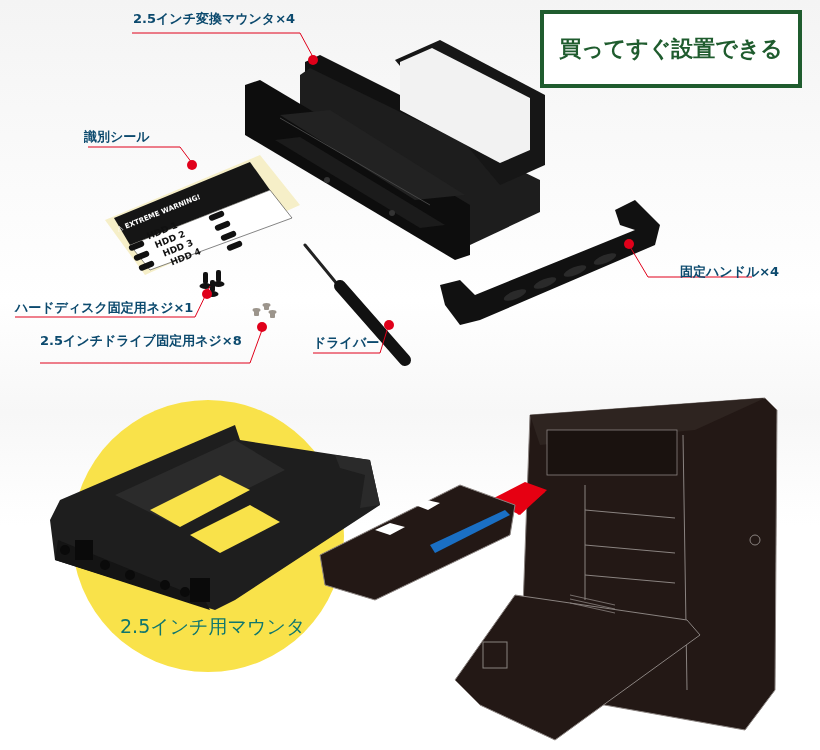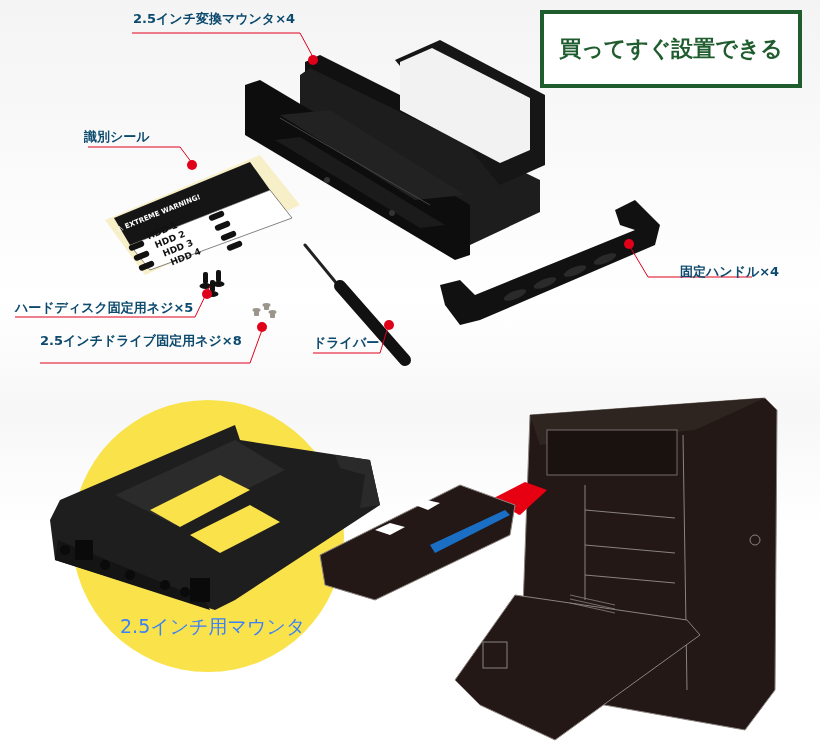--- a/index.html
+++ b/index.html
@@ -6,21 +6,21 @@
   body { width: 820px; height: 750px; position: relative; overflow: hidden;
          background: linear-gradient(180deg, #f4f4f4 0%, #ffffff 40%, #f7f7f7 55%, #ffffff 70%, #ffffff 100%);
          font-family: "DejaVu Sans", sans-serif; }
   .callout { position: absolute; color: #0c4a6e; font-weight: bold; font-size: 13px; white-space: nowrap; line-height: 1; }
   .dot { position: absolute; width: 10px; height: 10px; border-radius: 50%; background: #e0001a; }
   svg { position: absolute; overflow: visible; }
   .badge { position: absolute; left: 540px; top: 10px; width: 262px; height: 78px; background: #fff;
            border: 4px solid #1f5c2e; box-sizing: border-box; display: flex; flex-direction: column;
            align-items: center; justify-content: center; color: #1f5c2e; font-weight: bold; font-size: 22px; line-height: 1.45; }
   .yellow-circle { position: absolute; left: 72px; top: 400px; width: 272px; height: 272px; border-radius: 50%; background: #f9e24a; }
-  .mount-label { position: absolute; left: 120px; top: 614px; color: #3b82f6; font-size: 19px; white-space: nowrap; }
+  .mount-label { position: absolute; left: 120px; top: 614px; color: #0f766e; font-size: 19px; white-space: nowrap; }
   .sticker-text { font-family: "DejaVu Sans", sans-serif; font-weight: bold; }
 </style>
 </head>
 <body>
 
 <div class="badge">
   <div>買ってすぐ設置できる</div>
 </div>
 
 <svg style="left:0;top:0;width:820px;height:400px;" viewBox="0 0 820 400">
@@ -105,21 +105,21 @@
   <polyline points="132,33 300,33 313,57" fill="none" stroke="#e0001a" stroke-width="1"></polyline>
   <polyline points="88,147 180,147 192,163" fill="none" stroke="#e0001a" stroke-width="1"></polyline>
   <polyline points="15,317 195,317 210,286" fill="none" stroke="#e0001a" stroke-width="1"></polyline>
   <polyline points="40,363 250,363 262,330" fill="none" stroke="#e0001a" stroke-width="1"></polyline>
   <polyline points="313,353 380,353 388,327" fill="none" stroke="#e0001a" stroke-width="1"></polyline>
   <polyline points="629,245 648,277 752,277" fill="none" stroke="#e0001a" stroke-width="1"></polyline>
 </svg>
 <div class="dot" style="left:308px;top:55px;"></div>
 <div class="callout" style="left:84px;top:130px;">識別シール</div>
 <div class="dot" style="left:187px;top:160px;"></div>
-<div class="callout" style="left:15px;top:301px;">ハードディスク固定用ネジ×5</div>
+<div class="callout" style="left:15px;top:301px;">ハードディスク固定用ネジ×1</div>
 <div class="dot" style="left:202px;top:289px;"></div>
 <div class="callout" style="left:40px;top:334px;">2.5インチドライブ固定用ネジ×8</div>
 <div class="dot" style="left:257px;top:322px;"></div>
 <div class="callout" style="left:313px;top:336px;">ドライバー</div>
 <div class="dot" style="left:384px;top:320px;"></div>
 <div class="callout" style="left:652px;top:265px;margin-left:28px;">固定ハンドル×4</div>
 <div class="dot" style="left:624px;top:239px;"></div>
 
 <div class="yellow-circle"></div>
 <svg style="left:40px;top:410px;width:350px;height:200px;" viewBox="0 0 350 200">

